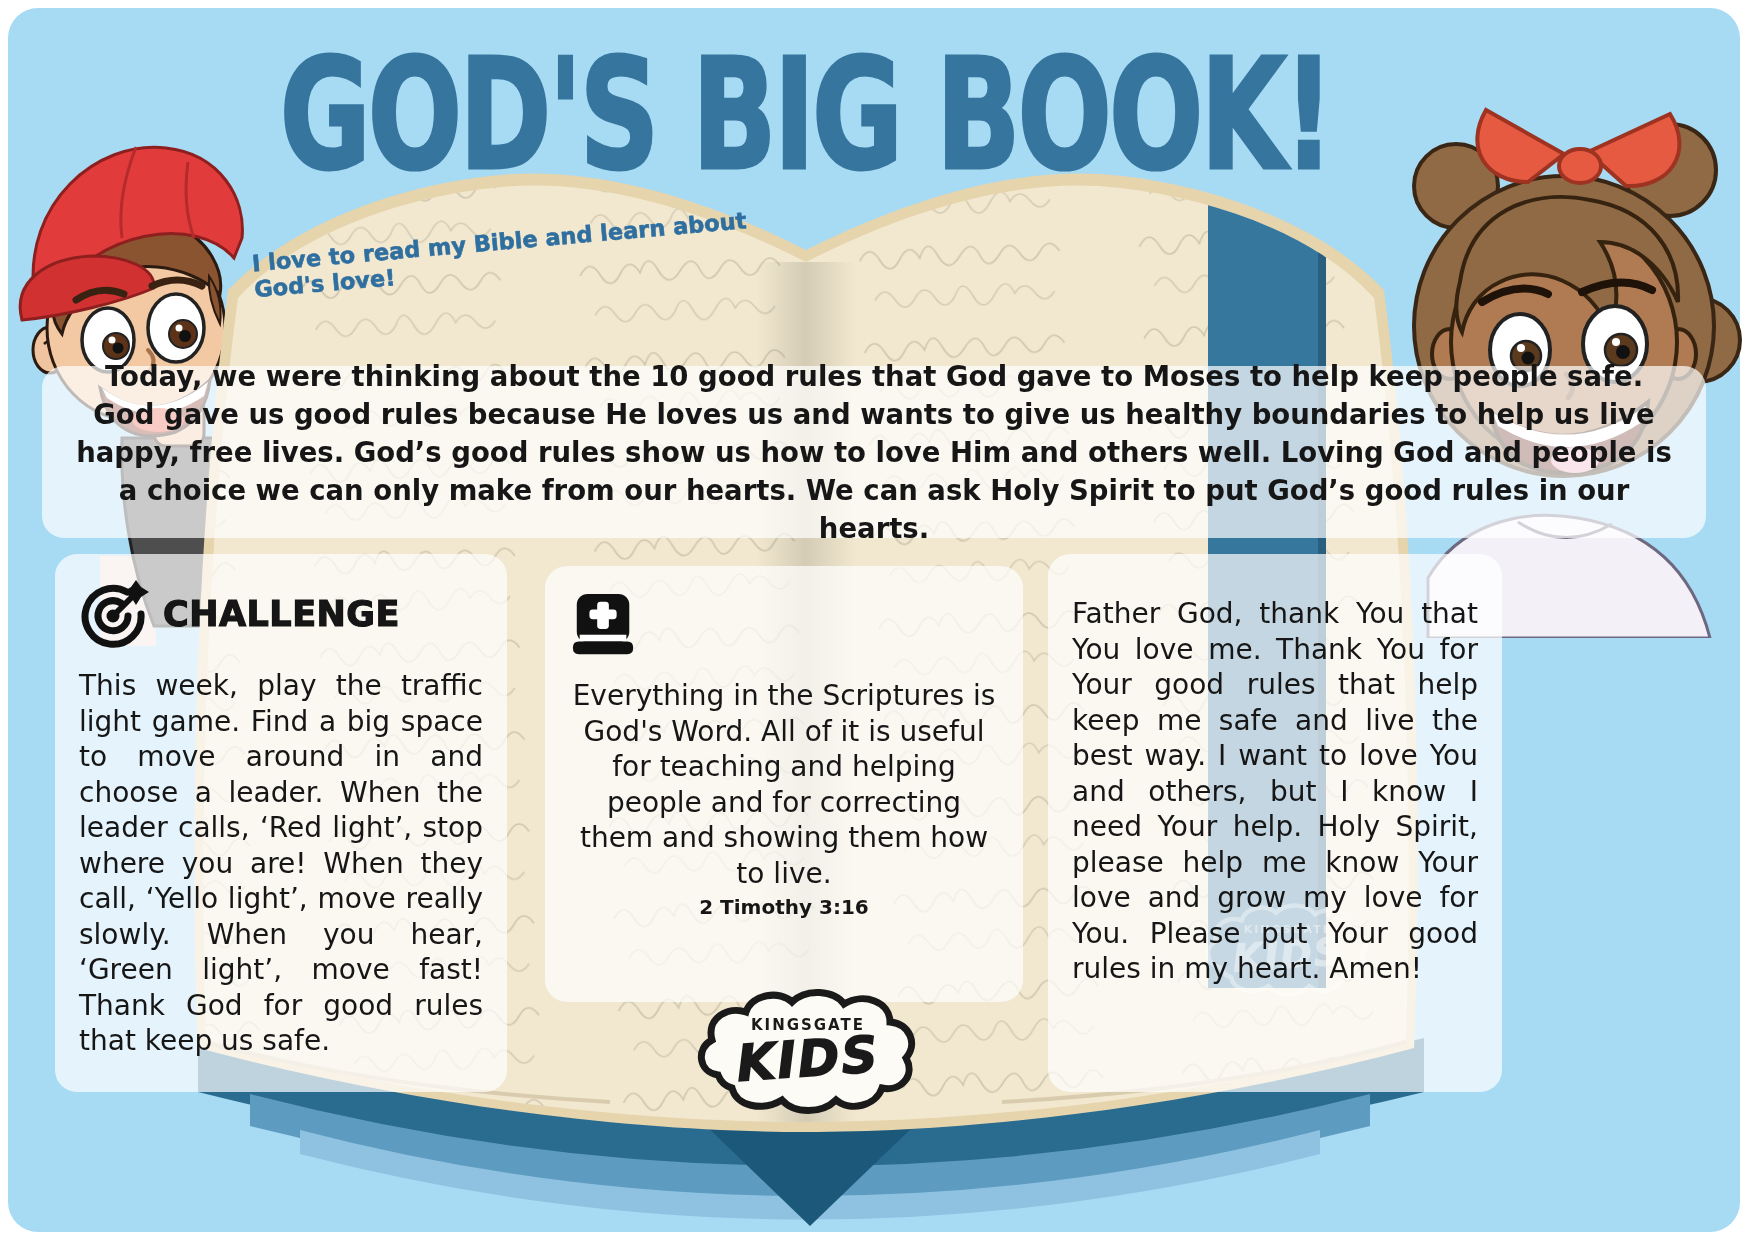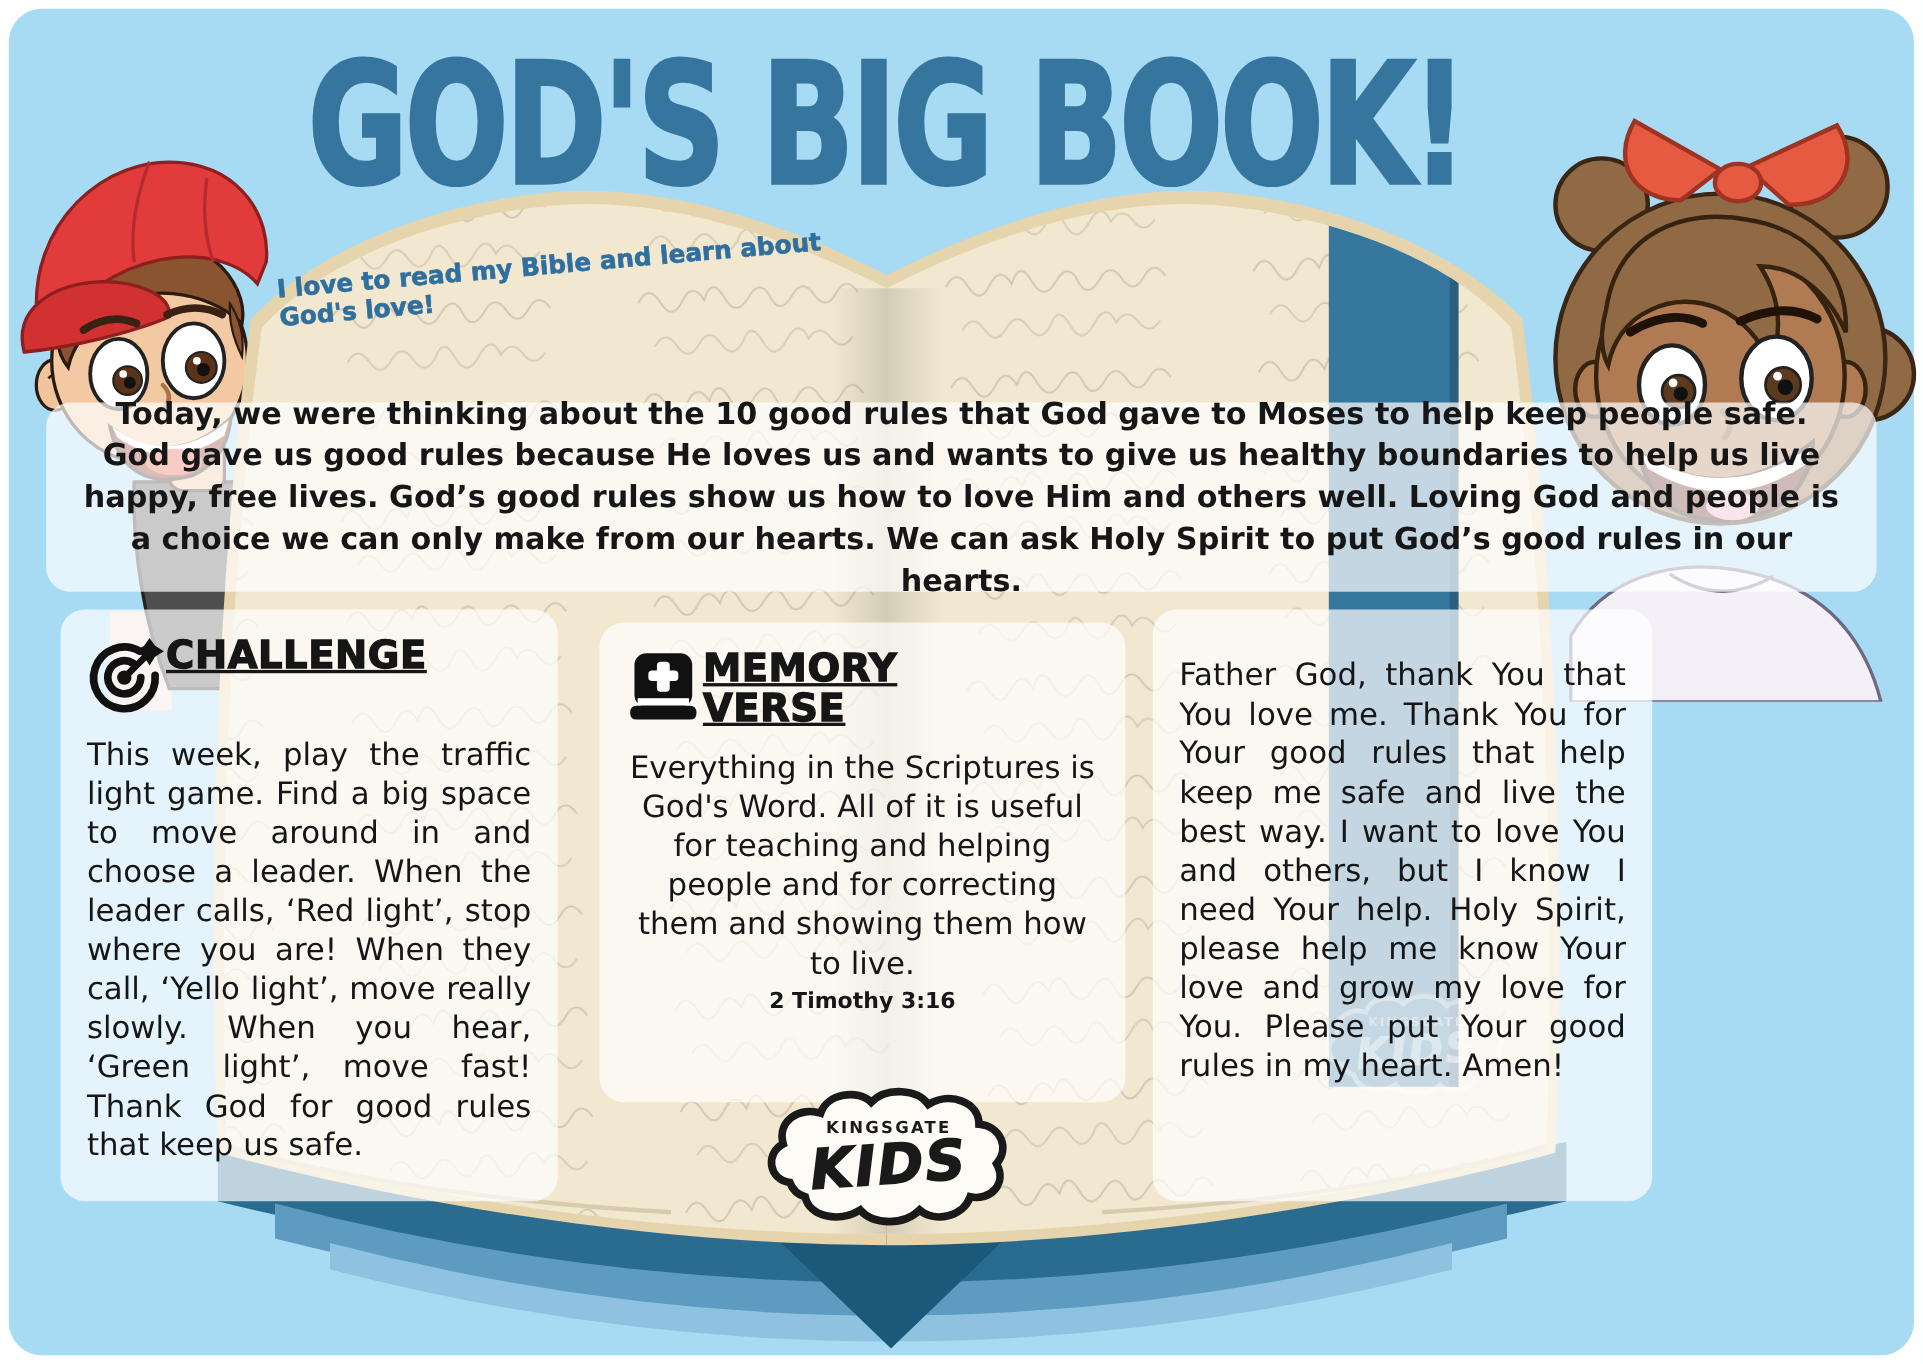--- a/index.html
+++ b/index.html
@@ -22,21 +22,21 @@
   .watermark .logo-top,.watermark .logo-main{color:#fff;}
   
   .panel{position:absolute;background:rgba(255,255,255,0.70);border-radius:22px;z-index:5;color:#161616;}
   .intro{left:42px;top:366px;width:1664px;height:172px;display:flex;align-items:center;justify-content:center;}
   .intro p{margin:0;padding:0 28px;font-size:27.5px;font-weight:700;line-height:38px;text-align:center;}
   .col{padding:24px 24px;}
   .challenge{left:55px;top:554px;width:452px;height:538px;}
   .memory{left:545px;top:566px;width:478px;height:436px;}
   .prayer{left:1048px;top:554px;width:454px;height:538px;}
   .col{box-sizing:border-box;}
-  .head{display:flex;gap:0;text-decoration:underline;}
+  .head{display:flex;align-items:center;gap:12px;}
   .head .hicon{flex:0 0 auto;}
   .head .hlabel{font-size:35px;font-weight:800;letter-spacing:.5px;line-height:36px;
       -webkit-text-stroke:1.2px #141414;text-transform:uppercase;}
   .memory .hlabel{max-width:220px;}
   .body-text{font-size:28px;line-height:35.5px;margin-top:18px;}
   .just{text-align:justify;text-justify:inter-word;}
   .cent{text-align:center;}
   .verse-ref{font-weight:800;text-align:center;font-size:20px;margin-top:4px;}
   
   .logo{position:absolute;left:688px;top:980px;width:240px;height:150px;z-index:6;}
@@ -190,21 +190,20 @@
 
   <div class="panel col memory">
     <div class="head">
       <svg class="hicon" width="70" height="70" viewBox="0 0 72 72">
         <rect x="8" y="4" width="54" height="50" rx="11" fill="#111"></rect>
         <rect x="29" y="12" width="12" height="28" rx="3.5" fill="#fff"></rect>
         <rect x="21" y="20" width="28" height="10" rx="3.5" fill="#fff"></rect>
         <rect x="11" y="46" width="48" height="7" fill="#fff"></rect>
         <path d="M10 53 L60 53 Q66 53 66 59.5 Q66 66 60 66 L10 66 Q4 66 4 59.5 Q4 53 10 53 Z" fill="#111"></path>
       </svg>
-      <div class="hlabel">MEMORY VERSE</div>
     </div>
     <div class="body-text cent">Everything in the Scriptures is God's Word. All of it is useful for teaching and helping people and for correcting them and showing them how to live.</div>
     <div class="verse-ref">2 Timothy 3:16</div>
   </div>
 
   <div class="panel col prayer">
     <div class="body-text just">Father God, thank You that You love me. Thank You for Your good rules that help keep me safe and live the best way. I want to love You and others, but I know I need Your help. Holy Spirit, please help me know Your love and grow my love for You. Please put Your good rules in my heart. Amen!</div>
   </div>
 
   <div class="logo">

